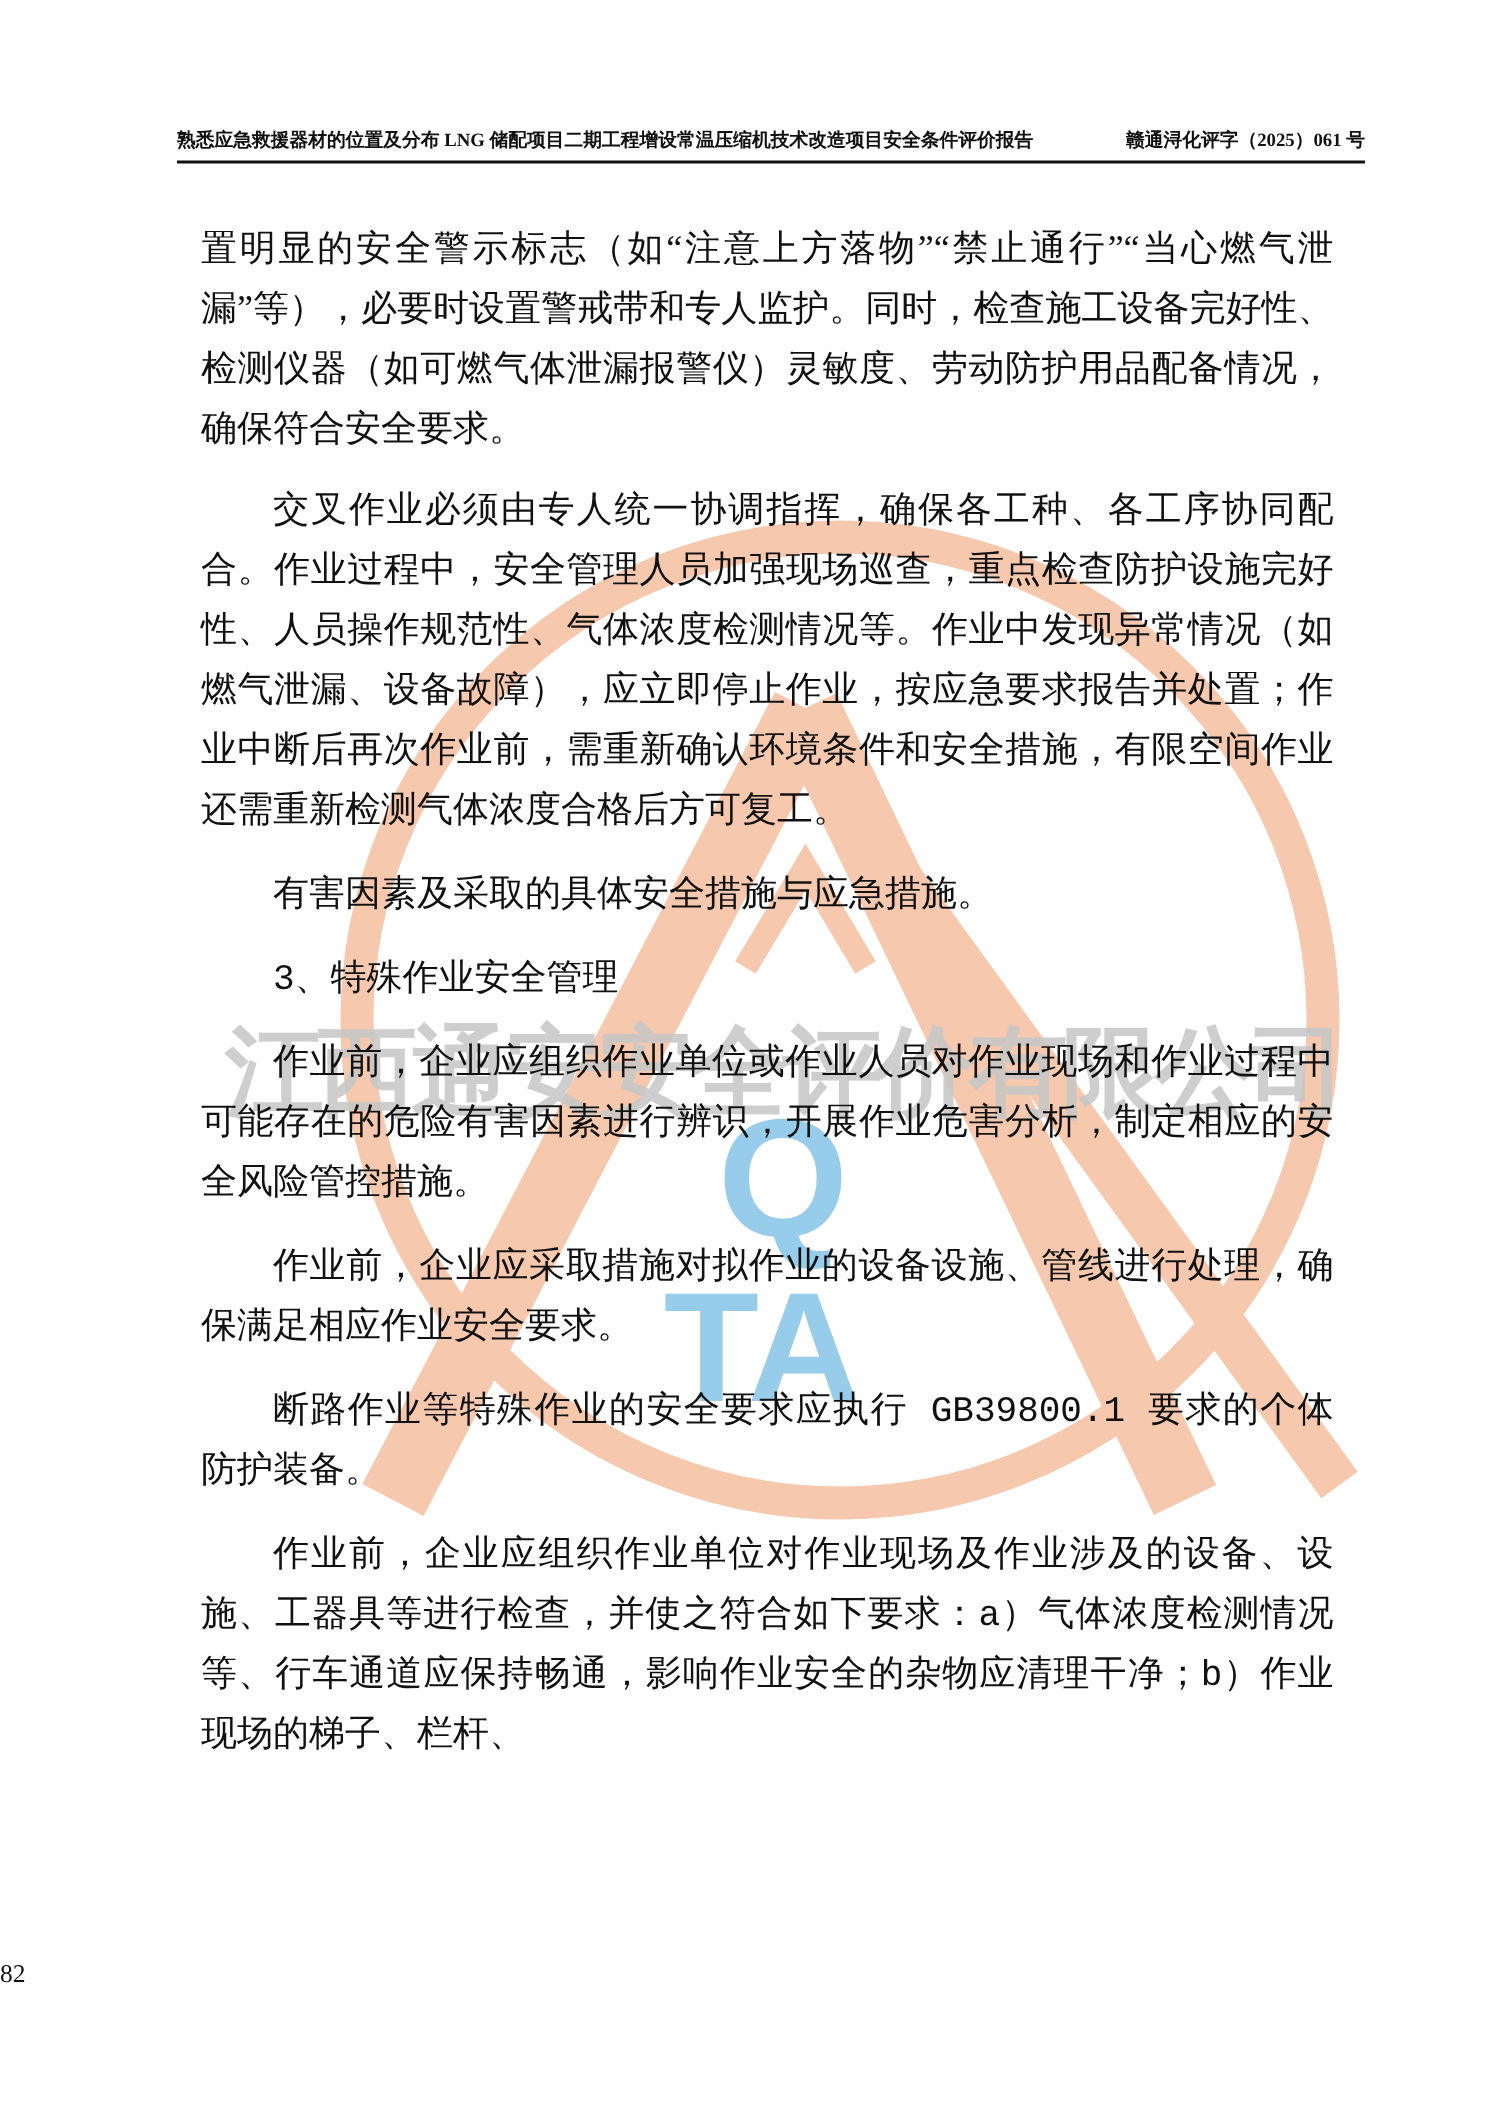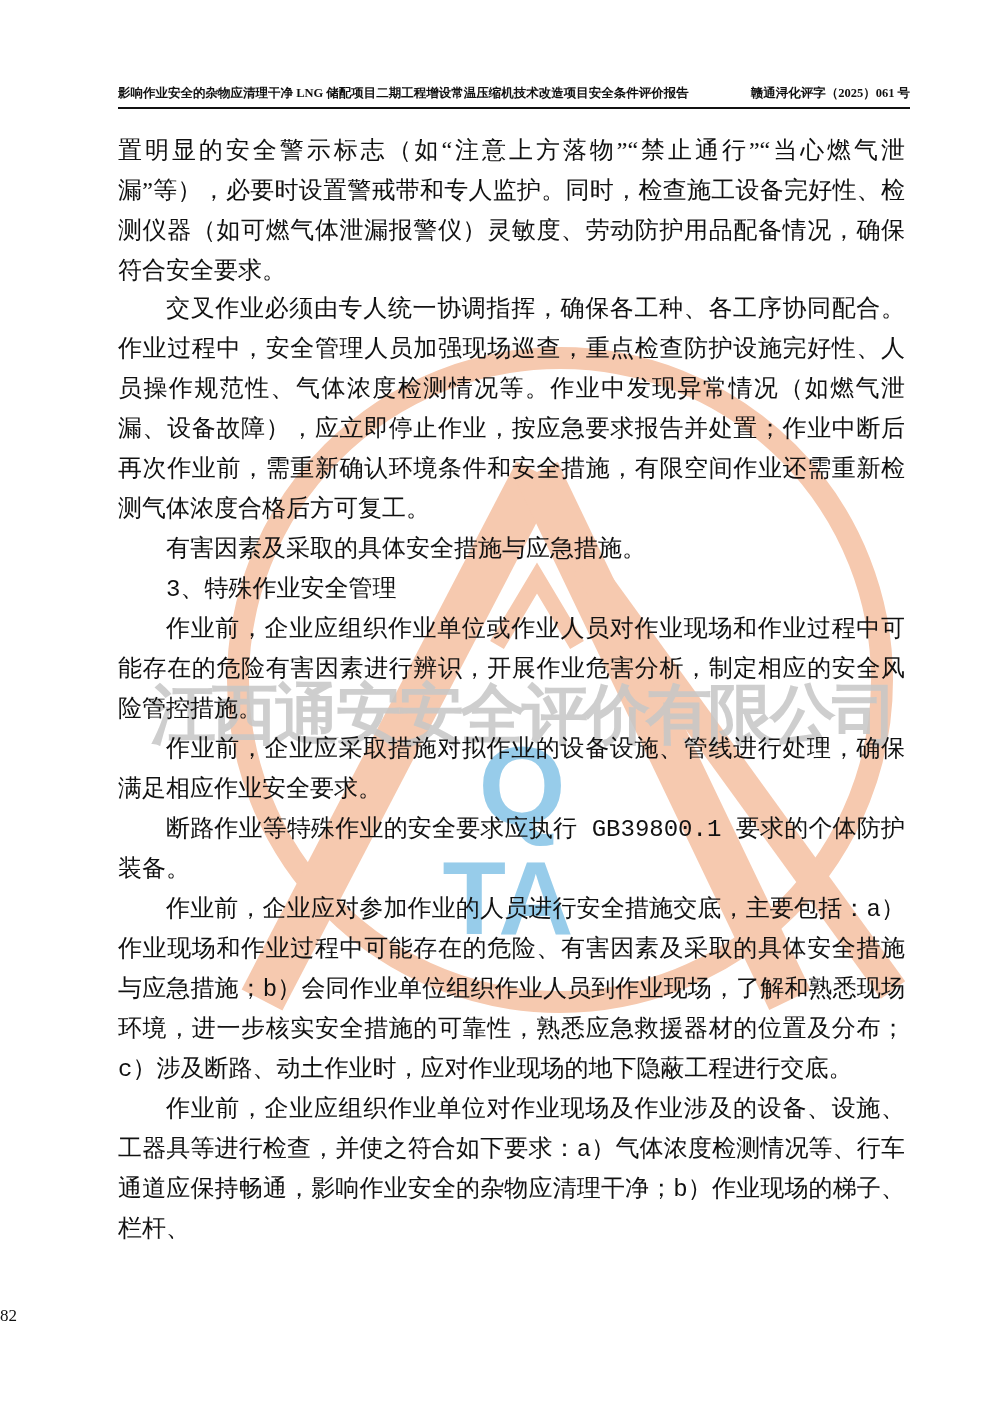--- a/index.html
+++ b/index.html
@@ -14,21 +14,21 @@
   .doc-header{position:absolute;left:118px;top:84px;width:792px;z-index:1;
       display:flex;justify-content:space-between;align-items:flex-end;
       font-size:12.5px;font-weight:bold;line-height:1.5;
       border-bottom:2px solid #111;padding-bottom:4px;white-space:nowrap;}
   .doc-header .title{letter-spacing:0;}
   .doc-header .docno{margin-left:4px;padding-left:40px;}
 
   
   .doc-body{position:absolute;left:118px;top:130px;width:787px;z-index:1;
       font-size:24px;line-height:40px;text-align:justify;}
-  .doc-body p{margin:0;padding:0;}
+  .doc-body p{margin:16px;padding:0;}
   .doc-body p.indent{text-indent:2em;font-family:Liberation Mono, monospace;}
 
   
   .doc-footer{position:absolute;left:0;right:0;top:1306px;z-index:1;
       text-align:left;font-size:17px;}
 </style>
 </head>
 <body>
 
 <div class="page">
@@ -44,33 +44,32 @@
       </g>
       <g font-family="'Liberation Sans','DejaVu Sans',sans-serif" font-weight="bold" text-anchor="middle" fill="#8cc7e8" opacity="0.9">
         <text x="522" y="824" font-size="112">Q</text>
         <text x="508" y="934" font-size="104">TA</text>
       </g>
       <text x="522" y="737" font-size="66" letter-spacing="-4" text-anchor="middle" font-family="'Liberation Sans','DejaVu Sans',sans-serif" font-weight="bold" fill="#c7c7c7" opacity="0.86">江西通安安全评价有限公司</text>
     </svg>
   </div>
 
   <header class="doc-header">
-    <span class="title">影响作业安全的杂物应清理干净 LNG 储配项目二期工程增设常温压缩机技术改造项目安全条件评价报告</span>
+    <span class="title">熟悉应急救援器材的位置及分布 LNG 储配项目二期工程增设常温压缩机技术改造项目安全条件评价报告</span>
     <span class="docno">赣通浔化评字（2025）061 号</span>
   </header>
 
   <main class="doc-body">
     <p>置明显的安全警示标志（如“注意上方落物”“禁止通行”“当心燃气泄漏”等），必要时设置警戒带和专人监护。同时，检查施工设备完好性、检测仪器（如可燃气体泄漏报警仪）灵敏度、劳动防护用品配备情况，确保符合安全要求。</p>
     <p class="indent">交叉作业必须由专人统一协调指挥，确保各工种、各工序协同配合。作业过程中，安全管理人员加强现场巡查，重点检查防护设施完好性、人员操作规范性、气体浓度检测情况等。作业中发现异常情况（如燃气泄漏、设备故障），应立即停止作业，按应急要求报告并处置；作业中断后再次作业前，需重新确认环境条件和安全措施，有限空间作业还需重新检测气体浓度合格后方可复工。</p>
     <p class="indent">有害因素及采取的具体安全措施与应急措施。</p>
     <p class="indent">3、特殊作业安全管理</p>
     <p class="indent">作业前，企业应组织作业单位或作业人员对作业现场和作业过程中可能存在的危险有害因素进行辨识，开展作业危害分析，制定相应的安全风险管控措施。</p>
     <p class="indent">作业前，企业应采取措施对拟作业的设备设施、管线进行处理，确保满足相应作业安全要求。</p>
     <p class="indent">断路作业等特殊作业的安全要求应执行 GB39800.1 要求的个体防护装备。</p>
-    <p class="indent">作业前，企业应对参加作业的人员进行安全措施交底，主要包括：a）作业现场和作业过程中可能存在的危险、有害因素及采取的具体安全措施与应急措施；b）会同作业单位组织作业人员到作业现场，了解和熟悉现场环境，进一步核实安全措施的可靠性，熟悉应急救援器材的位置及分布；c）涉及断路、动土作业时，应对作业现场的地下隐蔽工程进行交底。</p>
     <p class="indent">作业前，企业应组织作业单位对作业现场及作业涉及的设备、设施、工器具等进行检查，并使之符合如下要求：a）气体浓度检测情况等、行车通道应保持畅通，影响作业安全的杂物应清理干净；b）作业现场的梯子、栏杆、</p>
   </main>
 
   <footer class="doc-footer">
     <span>82</span>
   </footer>
 
 </div>
 
 </body></html>

